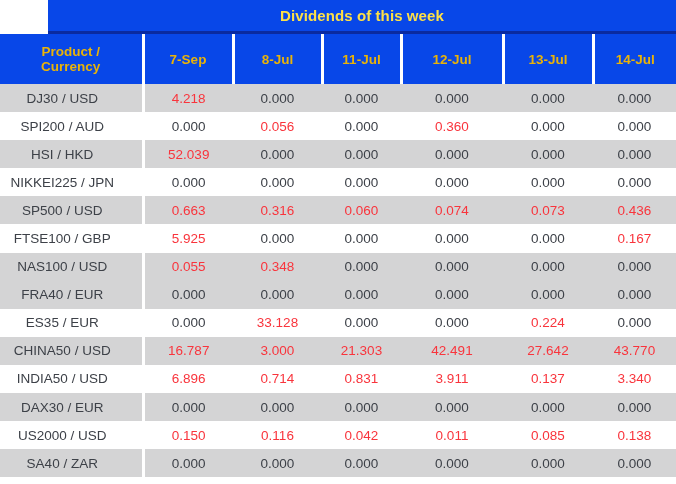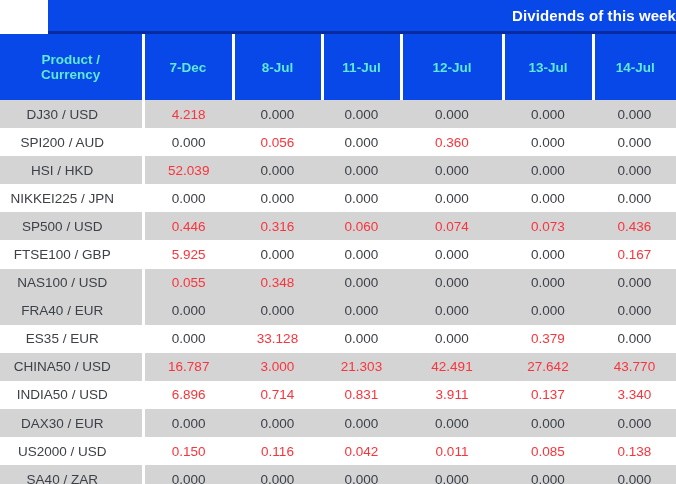--- a/index.html
+++ b/index.html
@@ -3,43 +3,43 @@
 <meta charset="utf-8">
 <style>
   html, body { margin: 0; padding: 0; background: #ffffff; }
   .wrap {
     width: 676px;
     font-family: "Liberation Sans", sans-serif;
     -webkit-font-smoothing: antialiased;
   }
   .title-bar {
     background: var(--blue);
-    color: #ffffff;
+    color: #fde047;
     font-weight: bold;
     font-size: 15px;
-    text-align: right;
+    text-align: center;
     height: 31px;
     line-height: 31px;
     border-bottom: 3px solid var(--navy);
     letter-spacing: .1px;
     margin-left: 48px;
   }
   table {
     border-collapse: collapse;
     table-layout: fixed;
     width: 676px;
   }
   thead th {
     background: var(--blue);
-    color: #5eead4;
+    color: #eab308;
     font-size: 13.5px;
     font-weight: bold;
     height: 28px;
     text-align: center;
-    padding: 18px;
+    padding: 10px;
   }
   thead th + th { border-left: 3px solid #ffffff; }
   tbody td {
     height: 28.1px;
     font-size: 13.5px;
     color: var(--dark);
     padding: 0;
   }
   tbody td:nth-child(2) { border-left: 3px solid #ffffff; margin-top: 23px; }
   tr.gray td { background: var(--gray); }
@@ -59,21 +59,21 @@
         <col style="width: 90px;">
         <col style="width: 89px;">
         <col style="width: 79px;">
         <col style="width: 102px;">
         <col style="width: 90px;">
         <col style="width: 83px;">
       </colgroup>
     <thead>
       <tr>
           <th>Product / Currency</th>
-          <th>7-Dec</th>
+          <th>7-Sep</th>
           <th>8-Jul</th>
           <th>11-Jul</th>
           <th>12-Jul</th>
           <th>13-Jul</th>
           <th>14-Jul</th>
         </tr>
     </thead>
     <tbody>
         <tr class="gray">
           <td class="product">DJ30 / USD</td>
@@ -106,21 +106,21 @@
           <td class="product">NIKKEI225 / JPN</td>
           <td class="val">0.000</td>
           <td class="val">0.000</td>
           <td class="val">0.000</td>
           <td class="val">0.000</td>
           <td class="val">0.000</td>
           <td class="val">0.000</td>
         </tr>
         <tr class="gray">
           <td class="product">SP500 / USD</td>
-          <td class="val red">0.446</td>
+          <td class="val red">0.663</td>
           <td class="val red">0.316</td>
           <td class="val red">0.060</td>
           <td class="val red">0.074</td>
           <td class="val red">0.073</td>
           <td class="val red">0.436</td>
         </tr>
         <tr class="white">
           <td class="product">FTSE100 / GBP</td>
           <td class="val red">5.925</td>
           <td class="val">0.000</td>
@@ -146,21 +146,21 @@
           <td class="val">0.000</td>
           <td class="val">0.000</td>
           <td class="val">0.000</td>
         </tr>
         <tr class="white">
           <td class="product">ES35 / EUR</td>
           <td class="val">0.000</td>
           <td class="val red">33.128</td>
           <td class="val">0.000</td>
           <td class="val">0.000</td>
-          <td class="val red">0.379</td>
+          <td class="val red">0.224</td>
           <td class="val">0.000</td>
         </tr>
         <tr class="gray">
           <td class="product">CHINA50 / USD</td>
           <td class="val red">16.787</td>
           <td class="val red">3.000</td>
           <td class="val red">21.303</td>
           <td class="val red">42.491</td>
           <td class="val red">27.642</td>
           <td class="val red">43.770</td>

